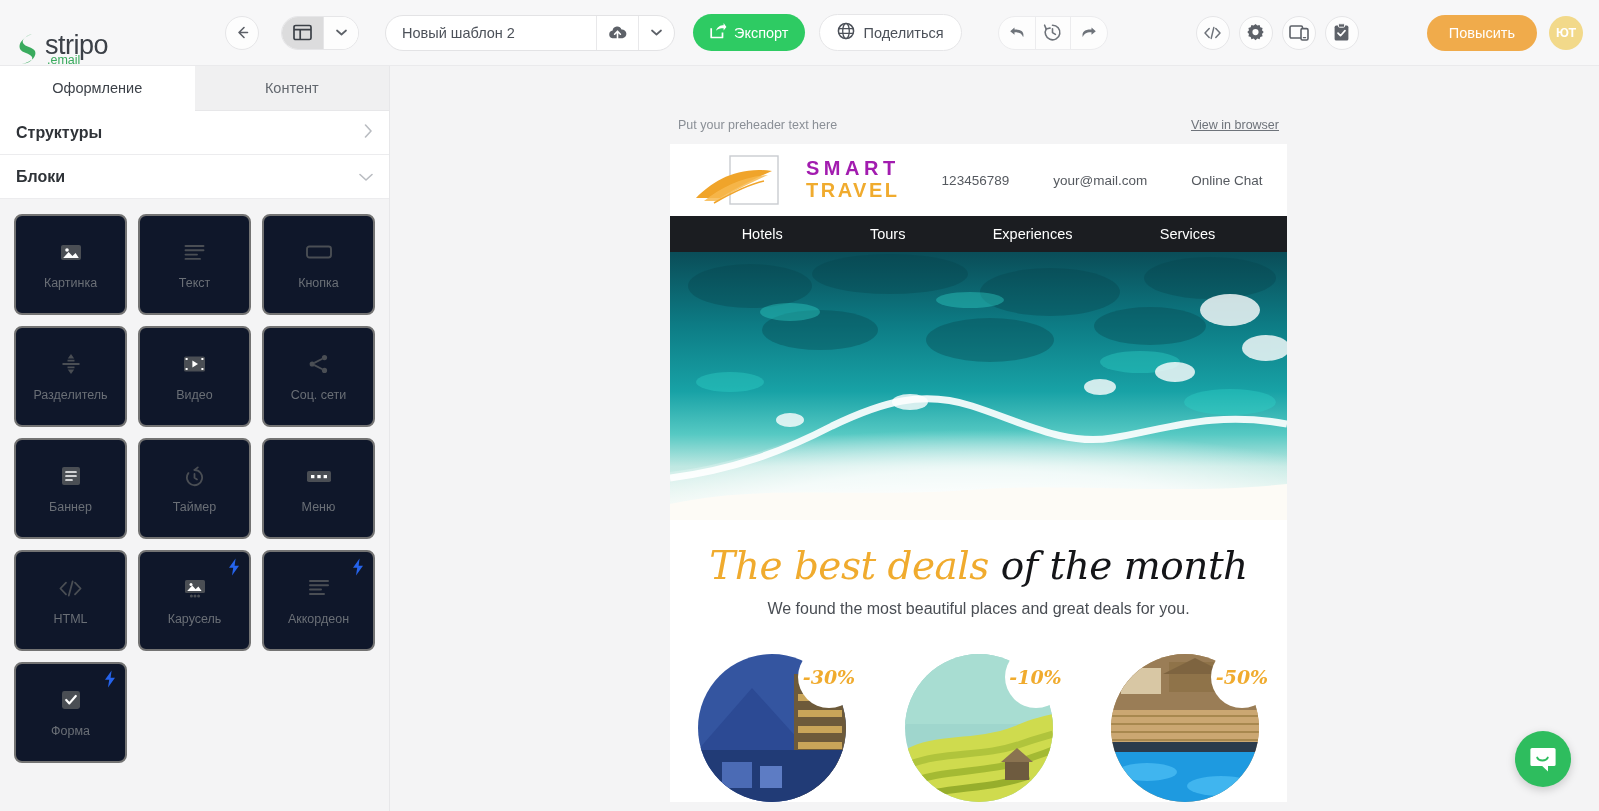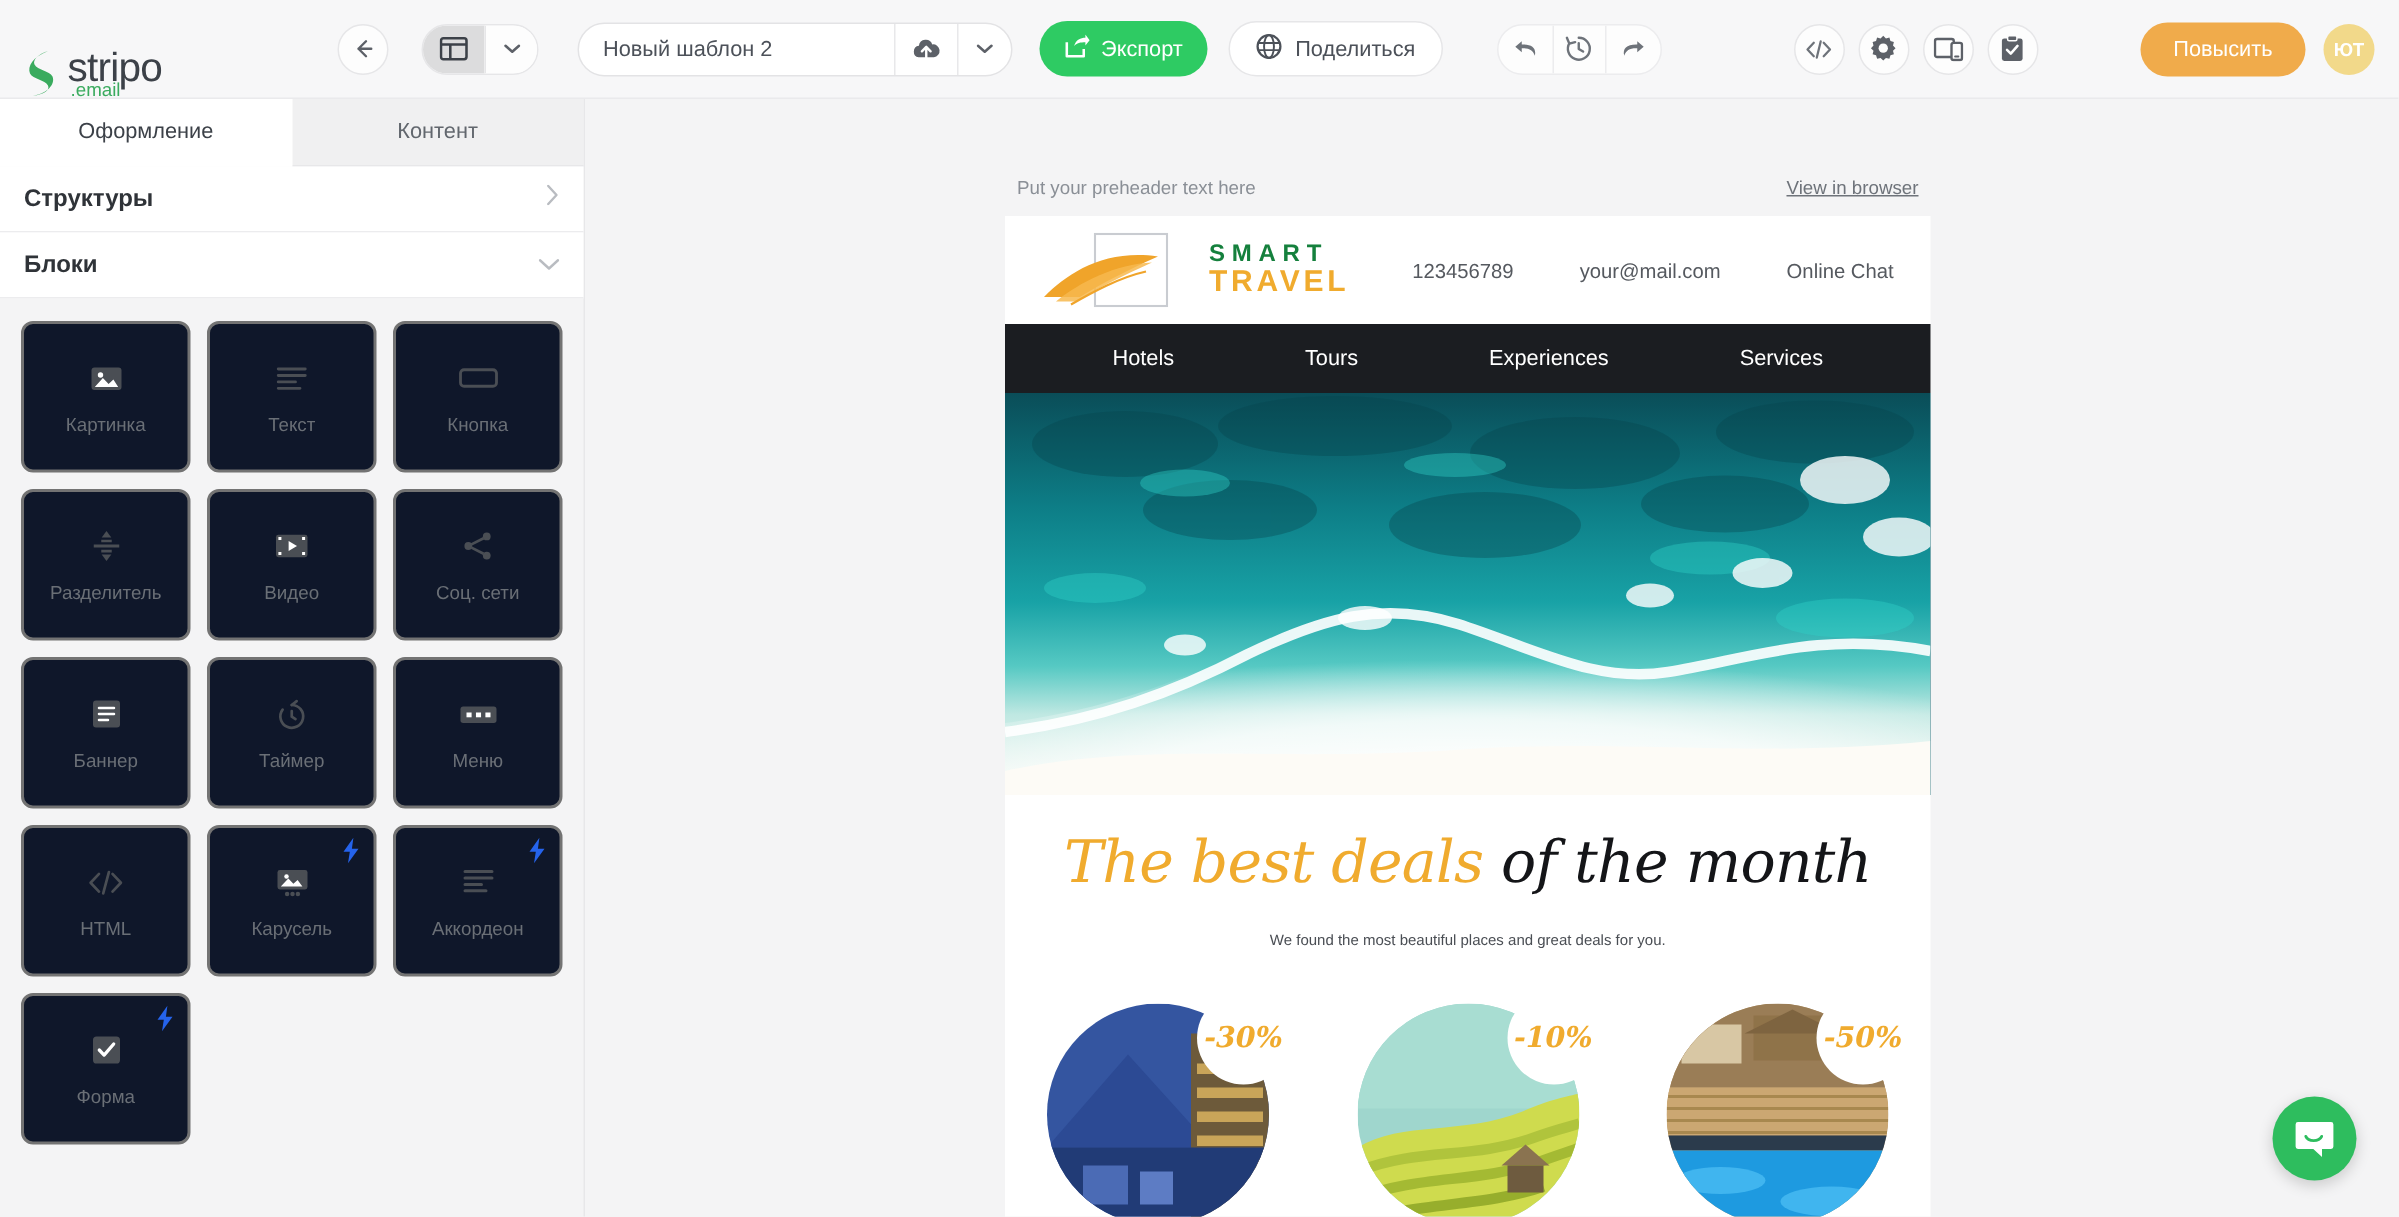--- a/index.html
+++ b/index.html
@@ -170,40 +170,40 @@
     font-size: 12.5px; color: #8a8f96;
   }
   .preheader .vib { color: #6e737a; text-decoration: underline; }
 
   .email-body { background: #fff; width: 617px; }
 
   .em-header { display:flex; align-items:center; padding: 20px 22px; height: 72px; }
   .em-logo { display:flex; align-items:center; flex:none; }
   .wing-box { position: relative; width: 112px; height: 52px; }
   .logo-words { margin-left: 2px; line-height: 1.08; }
-  .lw1 { font-size: 16px; letter-spacing: 4.5px; color: #15803d; font-weight: 600; }
+  .lw1 { font-size: 20px; letter-spacing: 4.5px; color: #a21caf; font-weight: 600; }
   .lw2 { font-size: 20px; letter-spacing: 2.5px; color: #f0ab2e; font-weight: 700; }
   .em-contacts { display:flex; align-items:center; margin-left: 42px; gap: 44px; font-size: 13.5px; color: #55595f; }
 
   .em-nav {
-    background: #1b1d21; height: 46px; display:flex; align-items:center;
+    background: #1b1d21; height: 36px; display:flex; align-items:center;
     justify-content: space-around; padding: 0 28px;
   }
   .em-nav a { color:#fff; font-size:14.5px; text-decoration:none; cursor:pointer; }
 
   .hero { height: 268px; position: relative; overflow:hidden; background:#0d5f6b; }
 
   .deals { padding: 26px 0 10px 0; text-align:center; }
   .deal-h1 {
     font-family: "DejaVu Serif", serif; font-style: italic; font-weight: 400;
     font-size: 39px; line-height: 1.05; letter-spacing: -0.5px;
   }
   .deal-h1 .or { color: #f0ab2e; }
   .deal-h1 .bk { color: #141518; }
-  .deal-sub { font-size: 10px; color: #4a4e54; margin-top: 25px; }
+  .deal-sub { font-size: 16px; color: #4a4e54; margin-top: 13px; }
 
   .circles { display:flex; justify-content: space-between; padding: 26px 28px 0 28px; }
   .circ-wrap { position: relative; width: 148px; height: 148px; flex:none; }
   .circ {
     width: 148px; height: 148px; border-radius: 50%; overflow: hidden;
     position: relative;
   }
   .badge {
     position: absolute; top: -8px; right: -14px;
     width: 62px; height: 62px; border-radius: 50%;

